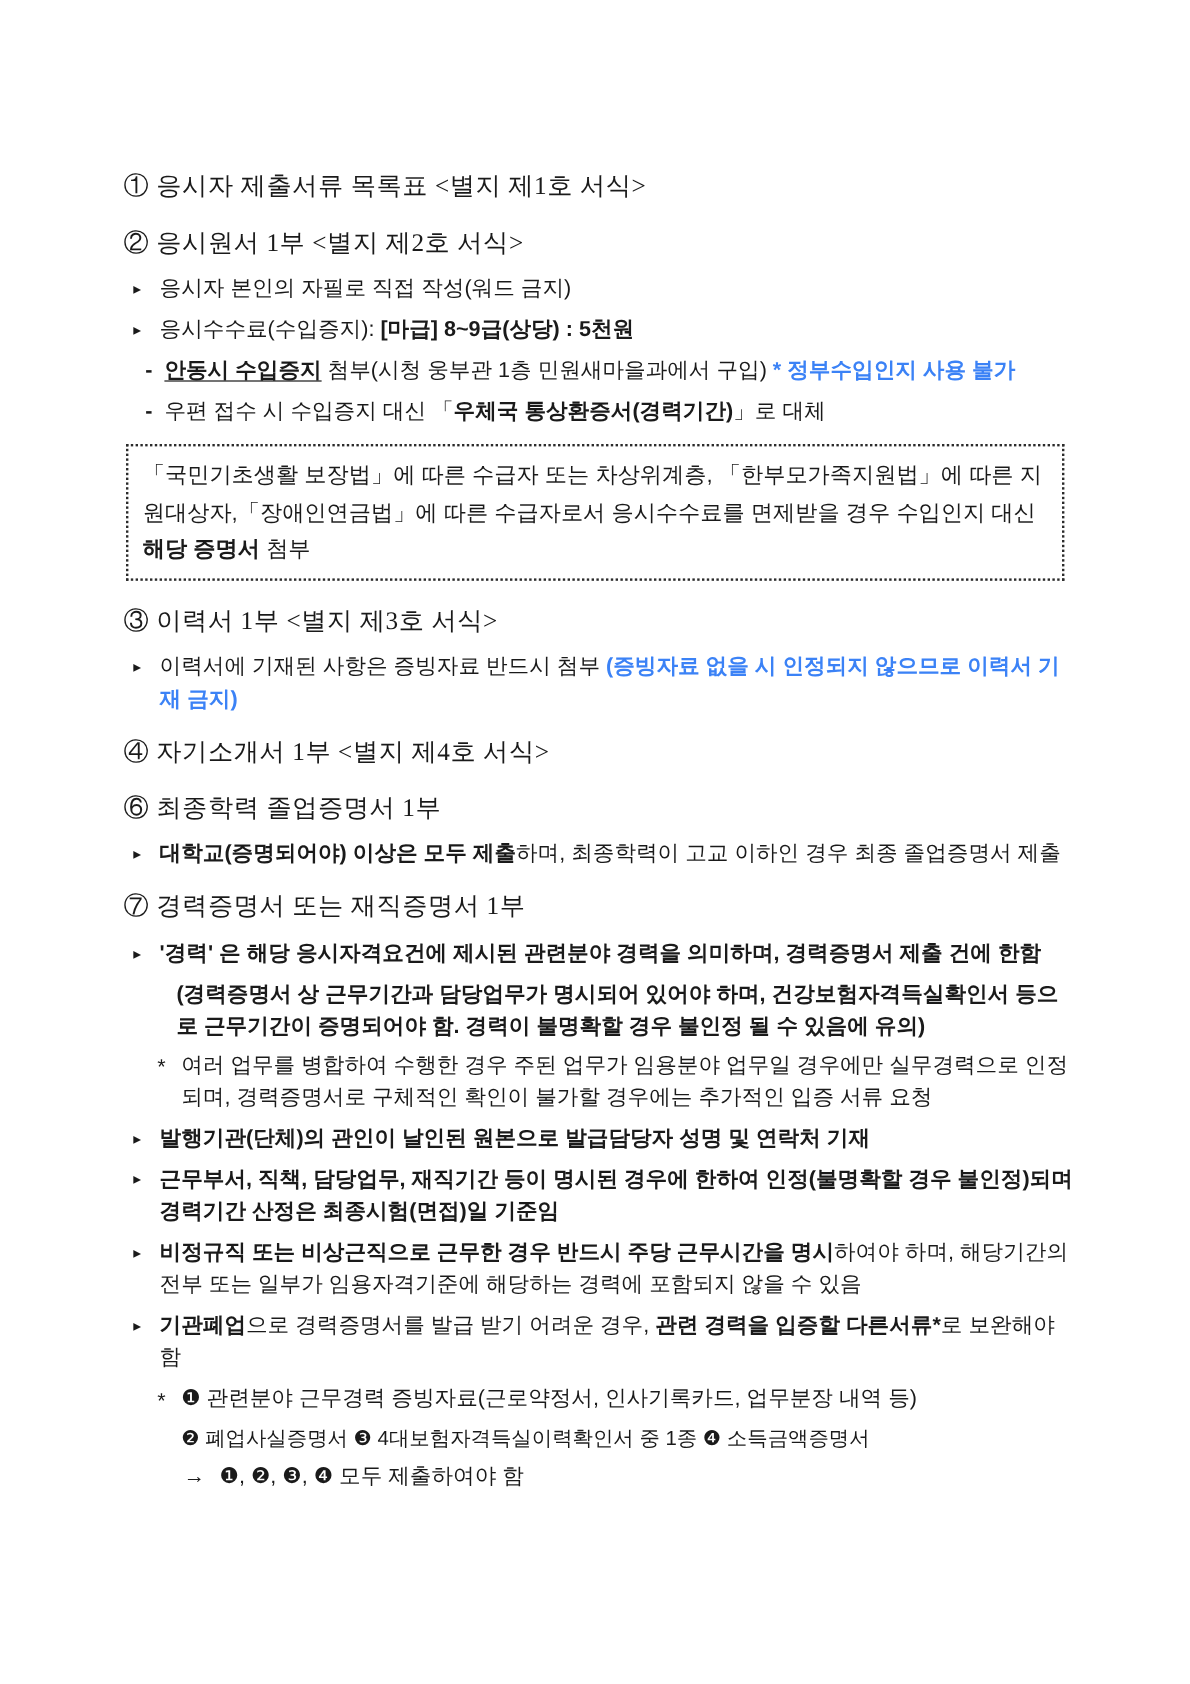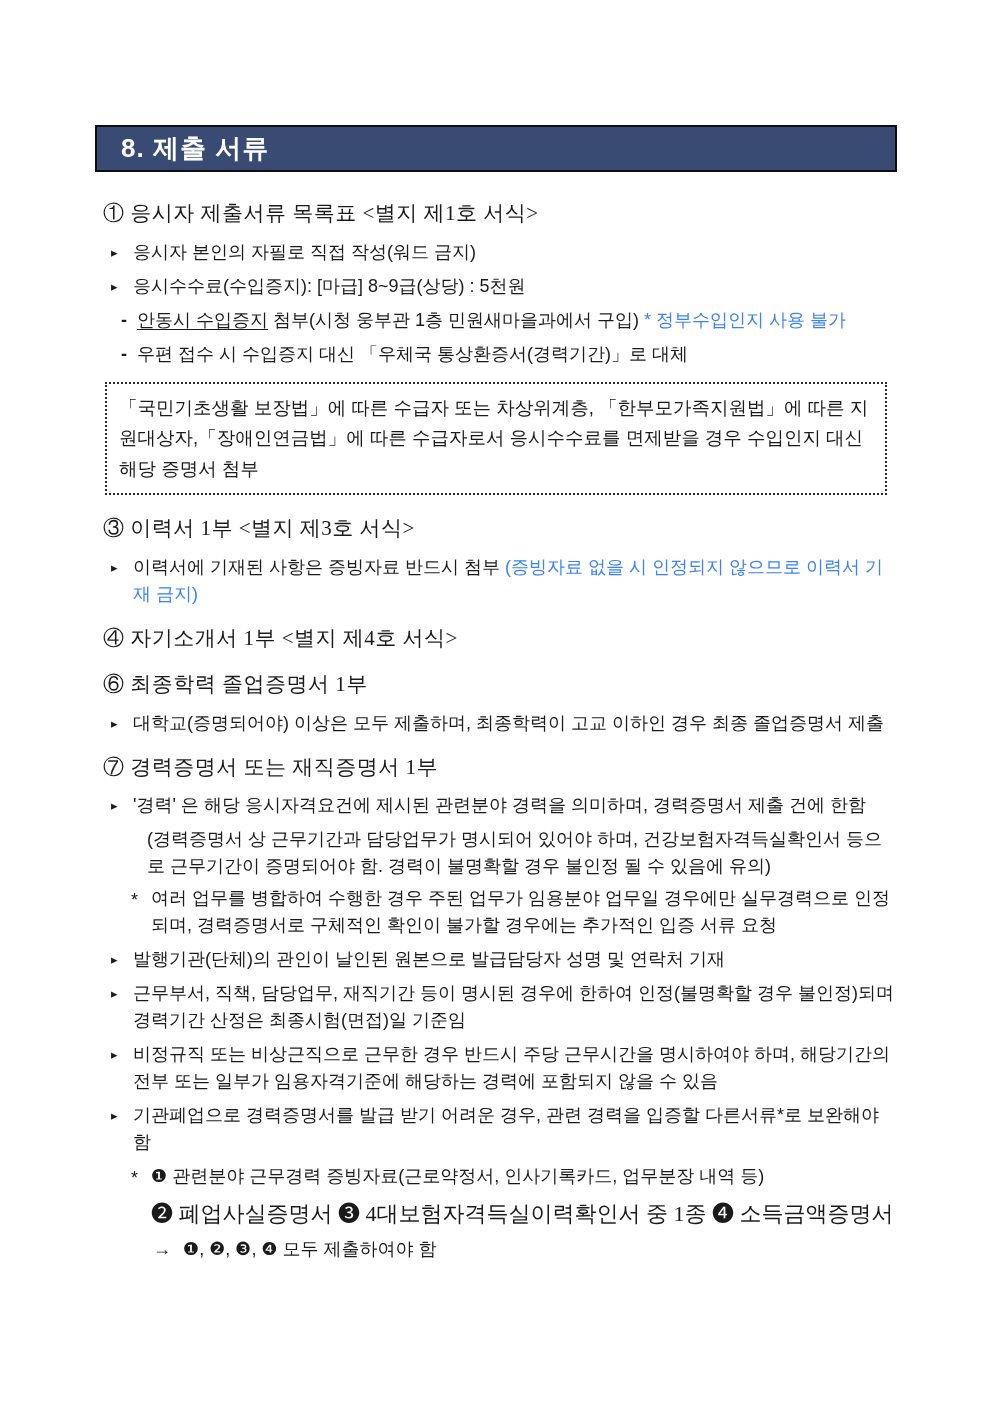--- a/index.html
+++ b/index.html
@@ -21,21 +21,21 @@
     margin-bottom:26px;
   }
   .section-bar .title{
     color:#ffffff;font-weight:700;font-size:26px;letter-spacing:1px;
     font-family:"Liberation Sans","DejaVu Sans",sans-serif;
   }
   
   .line{display:flex;align-items:flex-start;line-height:1.5;}
   .line .marker{flex:0 0 auto;text-align:left;}
   .line .text{flex:1 1 auto;}
-  .b{font-weight:400;}
+  .b{font-weight:700;}
   .red{color:#3b82f6;}
   .u{text-decoration:underline;text-underline-offset:3px;}
   
   .t-numbered{
     font-family:"Liberation Serif","DejaVu Serif",serif;
     font-size:21px;letter-spacing:0.5px;
     margin:15px 0 9px 8px;
     justify-content:flex-end;
   }
   
@@ -51,35 +51,35 @@
     border:2px dotted #2b2b2b;
     padding:9px 12px;
     font-size:18.5px;line-height:1.65;
   }
   
   .t-cont{font-size:18px;margin:2px 0;padding-left:52px;}
   
   .t-star{font-size:18px;margin:5px 0;padding-left:36px;}
   .t-star .marker{width:20px;padding-top:2px;}
   
-  .t-plain{font-size:22px;margin:5px 0;padding-left:56px;font-family:Liberation Serif, serif;}
+  .t-plain{font-size:17px;margin:5px 0;padding-left:56px;}
   
   .t-arrow{font-size:18px;margin:6px 0;padding-left:58px;}
   .t-arrow .marker{width:30px;}
 </style>
 </head>
 <body>
 
 <div class="page">
-  <div class="section-bar">
-    <span class="title">8. 제출 서류</span>
-  </div>
   <div>
       <div class="line t-numbered">
         <div class="text"><span>① 응시자 제출서류 목록표 &lt;별지 제1호 서식&gt;</span></div>
+      </div>
+      <div class="line t-numbered">
+        <div class="text"><span>② 응시원서 1부 &lt;별지 제2호 서식&gt;</span></div>
       </div>
       <div class="line t-bullet">
         <span class="marker">▸</span>
         <div class="text"><span>응시자 본인의 자필로 직접 작성(워드 금지)</span></div>
       </div>
       <div class="line t-bullet">
         <span class="marker">▸</span>
         <div class="text"><span>응시수수료(수입증지): </span><span class="b">[마급] 8~9급(상당) : 5천원</span></div>
       </div>
       <div class="line t-dash">

